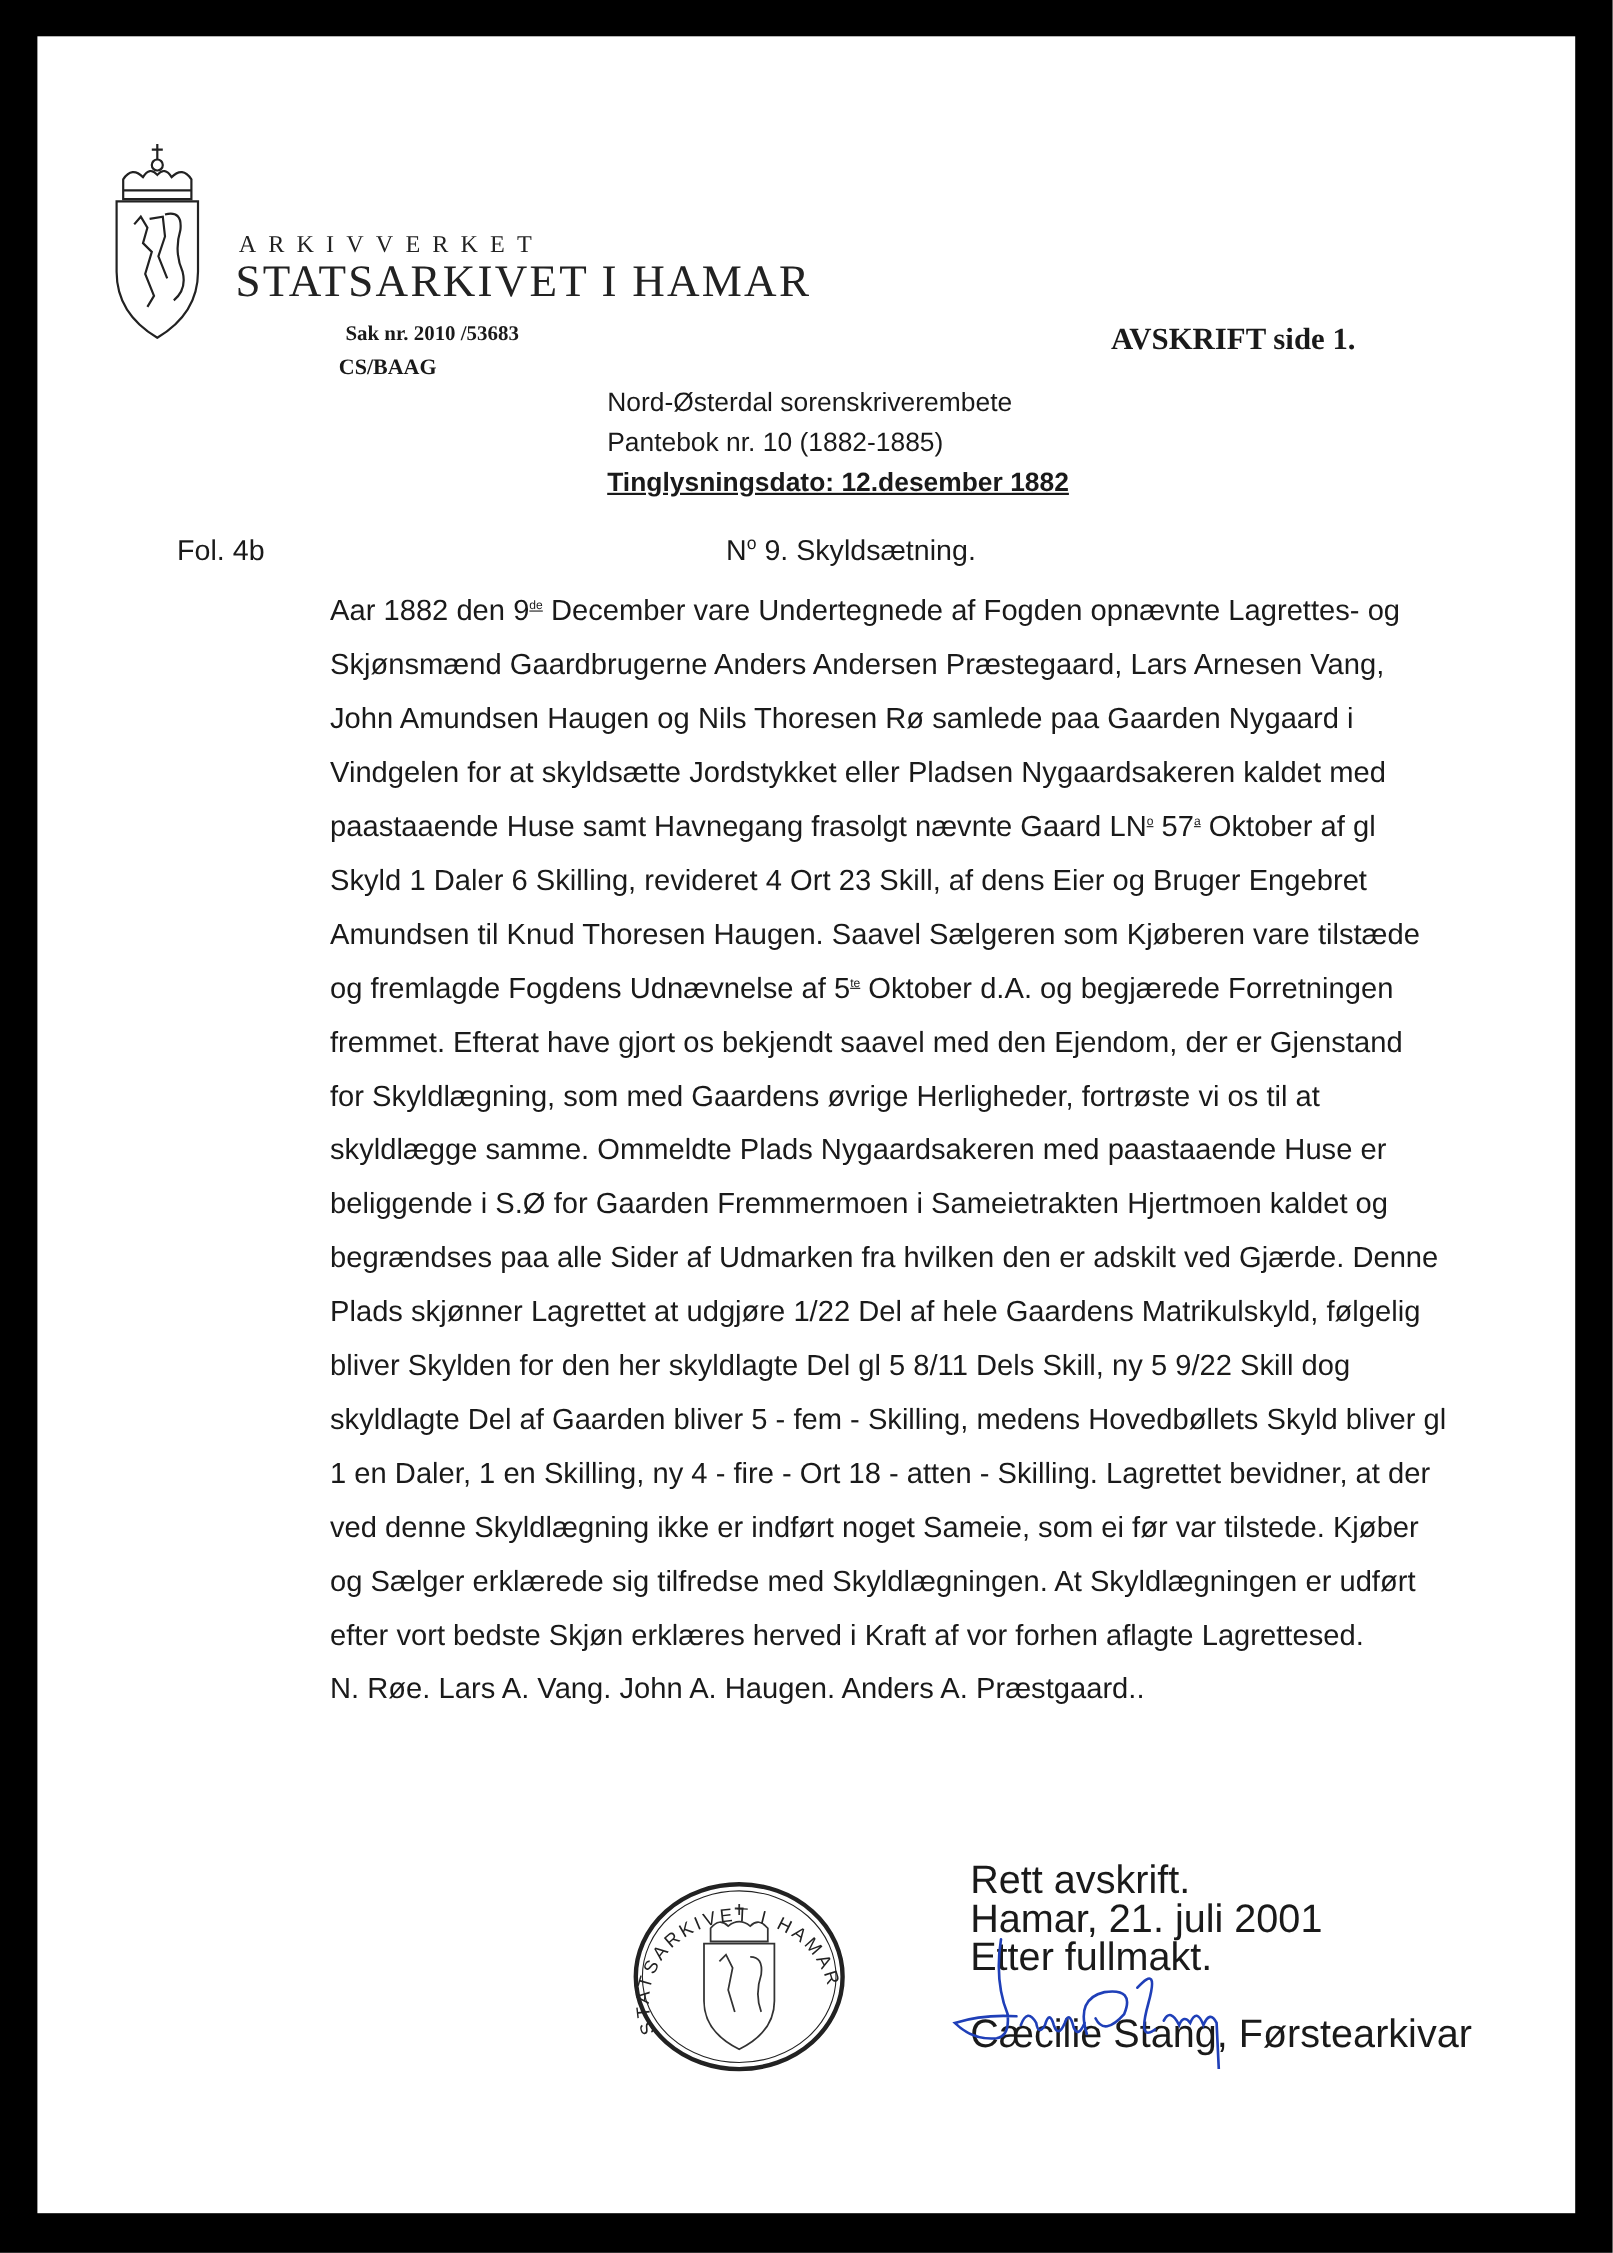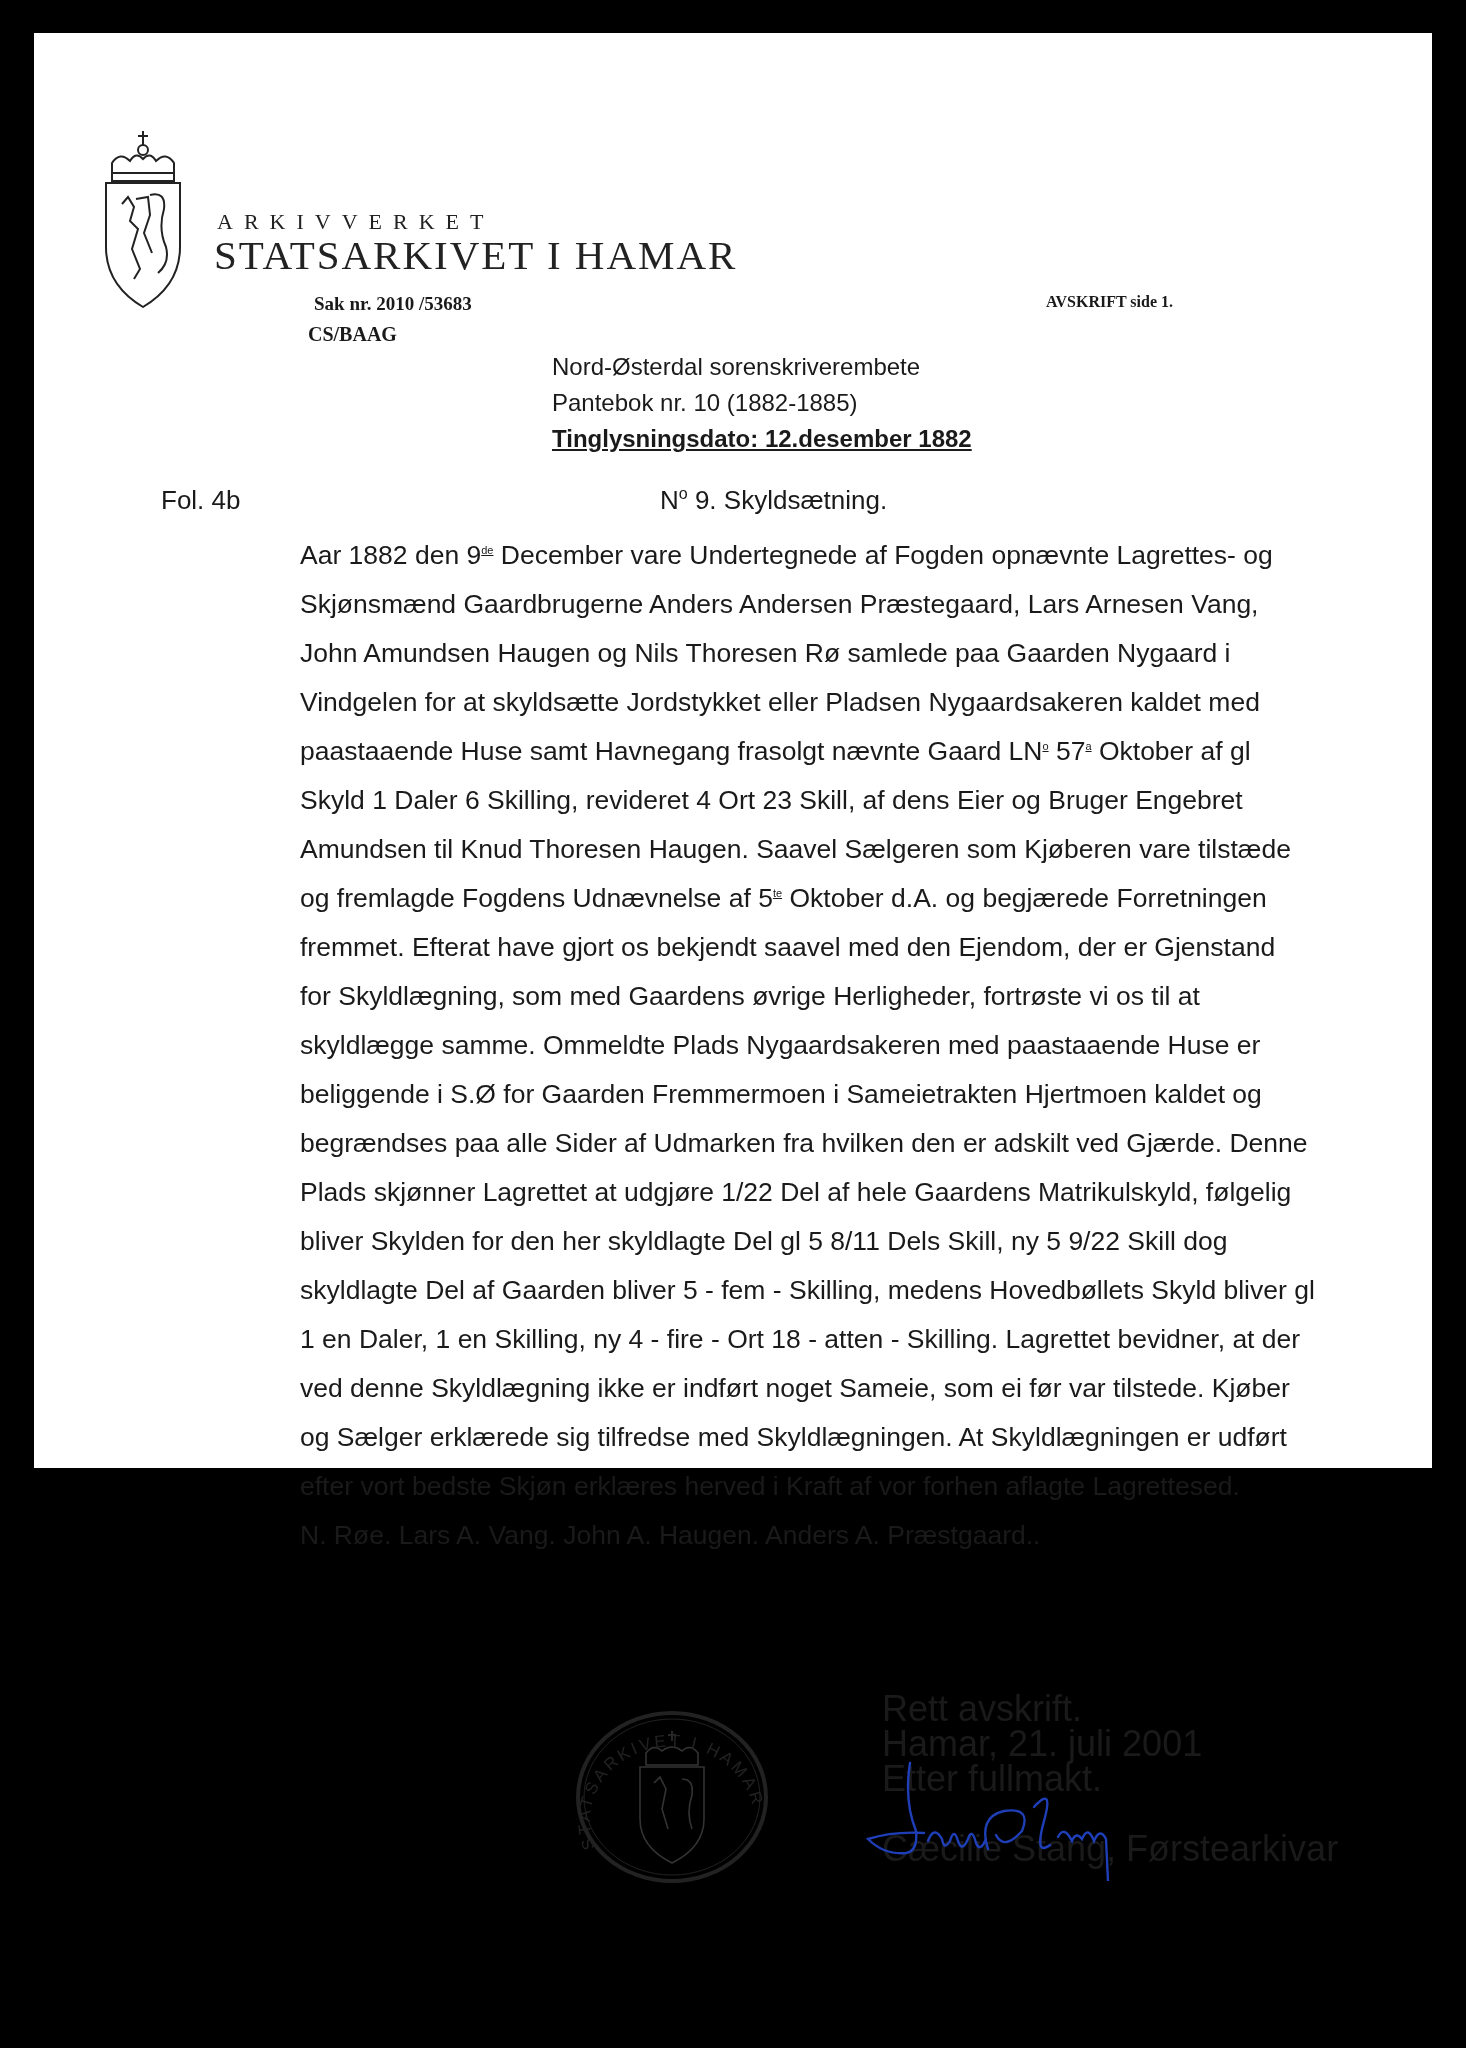--- a/index.html
+++ b/index.html
@@ -7,42 +7,42 @@
       width: 1466px; height: 2048px;
       background: #000;
       position: relative;
       overflow: hidden;
       font-family: "Liberation Sans", sans-serif;
       color: #1a1a1a;
     }
     .page {
       position: absolute;
       left: 34px; top: 33px;
-      width: 1398px; height: 1435px;
+      width: 1398px; height: 1979px;
       background: #fff;
     }
     .abs { position: absolute; }
 
     
     .crest { left: 66px; top: 96px; width: 86px; height: 180px; }
     .org-small {
       left: 183px; top: 176px;
       font-family: "Liberation Serif", serif;
       font-size: 22px; letter-spacing: 11px; color: #222;
     }
     .org-big {
       left: 180px; top: 198px;
       font-family: "Liberation Serif", serif;
       font-size: 41px; letter-spacing: 2px; color: #222;
     }
 
     
     .sak { left: 270px; top: 260px; font-family: "Liberation Serif", serif; font-weight: bold; font-size: 19px; margin-left: 10px; }
     .cs { left: 274px; top: 290px; font-family: "Liberation Serif", serif; font-weight: bold; font-size: 20px; }
-    .avskrift { left: 1012px; top: 260px; font-family: "Liberation Serif", serif; font-weight: bold; font-size: 16px; text-align: right; }
+    .avskrift { left: 976px; top: 260px; font-family: "Liberation Serif", serif; font-weight: bold; font-size: 28px; text-align: right; }
 
     .court { left: 518px; top: 316px; font-size: 24px; line-height: 36px; }
     .court div { white-space: nowrap; }
     .u { text-decoration: underline; font-weight: bold; }
 
     .fol { left: 127px; top: 452px; font-size: 26px; }
     .heading { left: 626px; top: 452px; font-size: 26px; }
     .heading sup { font-size: 16px; }
 
     .body-text {

